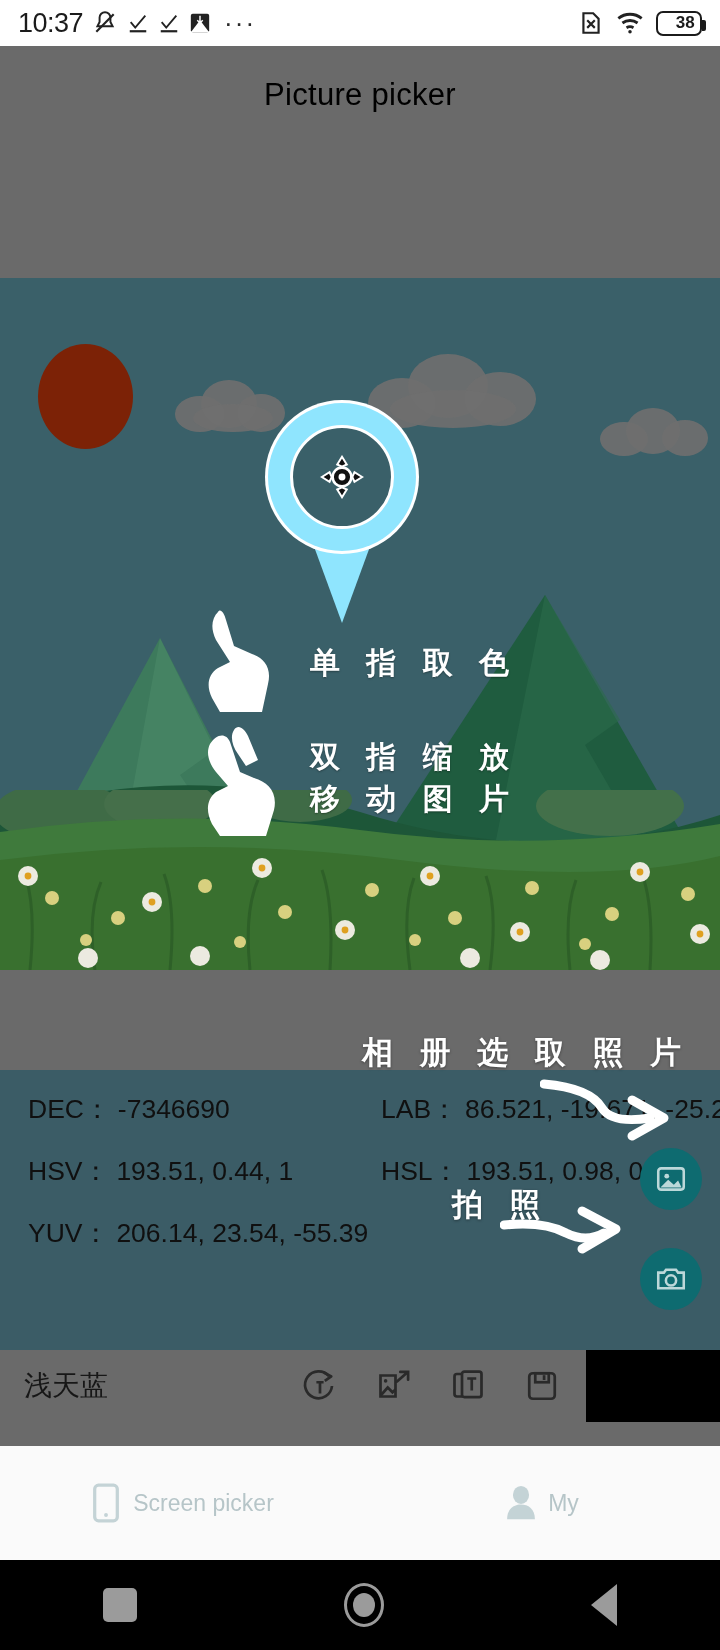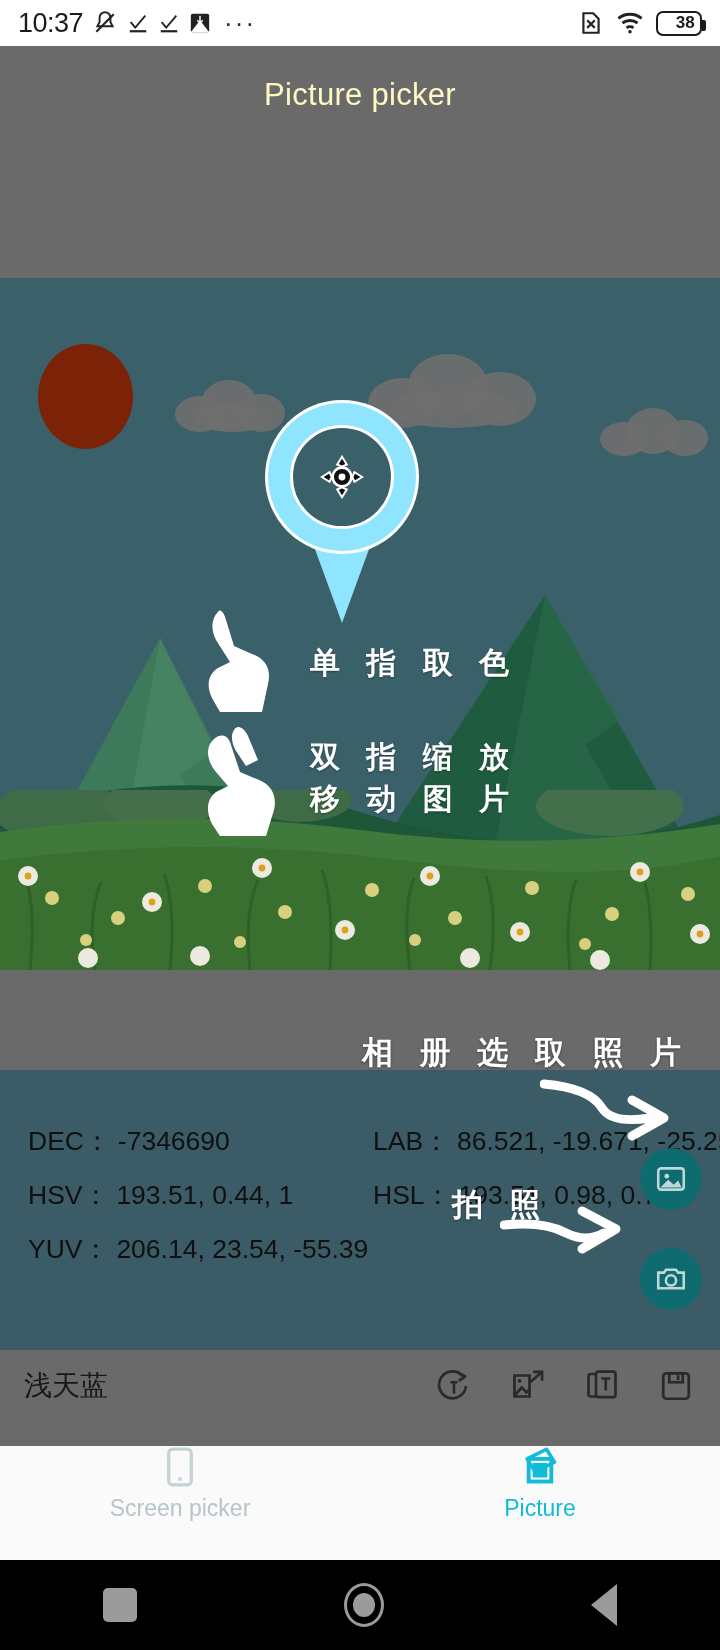--- a/index.html
+++ b/index.html
@@ -30,21 +30,21 @@
     background:#1b1b1b; border-radius:0 2px 2px 0;
   }
   .batt-fill{ position:absolute; left:2px; top:2px; bottom:2px; width:30%; background:#c9c9c9; border-radius:4px 0 0 4px;}
   .batt span{ position:relative; z-index:2;text-align:right; }
 
   
   .titlebar{
     position:absolute; left:0; top:46px; width:720px; height:98px;
     background:#6a6a6a; display:flex; align-items:center; justify-content:center;
   }
-  .titlebar .t{ font-size:31px; color:#fef9c3; letter-spacing:0.3px; }
+  .titlebar .t{ font-size:31px; color:#000000; letter-spacing:0.3px; }
 
   
   .gray-gap{
     position:absolute; left:0; top:144px; width:720px; height:134px;
     background:#6a6a6a;
   }
 
   
   .canvas{
     position:absolute; left:0; top:278px; width:720px; height:692px;
@@ -104,54 +104,54 @@
     position:absolute; color:#ffffff; font-weight:bold; font-size:31px;
     letter-spacing:9px; text-shadow:0 1px 3px rgba(0,0,0,.4);
   }
 
   
   .info{
     position:absolute; left:0; top:1070px; width:720px; height:280px;
     background:#3b5c66; color:#0e0e0e;
   }
   .info-grid{
-    position:absolute; inset:0; padding:44px 22px 0 28px;
+    position:absolute; inset:0; padding:12px 22px 0 28px;
     display:grid; grid-template-columns:345px 1fr;
-    grid-auto-rows:54px; align-items:center;
+    grid-auto-rows:54px; align-items:center;gap:8px;
   }
   .kv{ font-size:26.5px; white-space:nowrap; color:#101010; }
   .kv .k{ }
   .kv .v{ }
 
   .fab{
     position:absolute; width:62px; height:62px; border-radius:50%;
     background:#0e6b70; display:flex; align-items:center; justify-content:center;
   }
   .fab-img{ right:18px; top:78px; }
   .fab-cam{ right:18px; top:178px; }
 
   
   .namebar{
-    position:absolute; left:0; top:1350px; width:720px; height:72px;
+    position:absolute; left:0; top:1350px; width:586px; height:72px;
     background:#6a6a6a; display:flex; align-items:center; padding:0 24px;
   }
   .namebar .nm{ font-size:28px; color:#171717; }
   .acts{ margin-left:auto; display:flex; align-items:center; gap:34px; }
   .acts .ai{ width:40px; height:40px; display:flex; align-items:center; justify-content:center; }
 
   .gray-gap2{
     position:absolute; left:0; top:1422px; width:720px; height:24px; background:#6a6a6a;
   }
 
   
   .tabs{
     position:absolute; left:0; top:1446px; width:720px; height:114px;
     background:#fafafa; display:flex;
   }
-  .tab{ flex:1; display:flex; flex-direction:column; align-items:center; justify-content:flex-start; gap:7px; }
+  .tab{ flex:1; display:flex; flex-direction:row; align-items:center; justify-content:center; gap:7px; }
   .tab .tl{ font-size:23px; color:#b6c5c8; }
   .tab.active .tl{ color:#12bcd8; }
 
   
   .navbar{
     position:absolute; left:0; top:1560px; width:720px; height:90px;
     background:#000; display:flex; align-items:center; justify-content:space-around;
   }
   .nv-sq{ width:34px; height:34px; background:#9b9b9b; border-radius:5px; }
   .nv-ci{ width:40px; height:44px; border:3px solid #9b9b9b; border-radius:50%;
@@ -431,27 +431,26 @@
 <div class="gray-gap2"></div>
 
 <div class="tabs">
   <div class="tab">
     <svg width="40" height="42" viewBox="0 0 24 26">
       <rect x="5" y="2" width="14" height="22" rx="2.4" fill="none" stroke="#c4d3d6" stroke-width="2"></rect>
       <circle cx="12" cy="20.4" r="1.2" fill="#c4d3d6"></circle>
     </svg>
     <span class="tl">Screen picker</span>
   </div>
-  <div class="tab active">
-    <svg width="42" height="42" viewBox="0 0 26 26">
-      <path d="M5 8 L17 2 L22 10 L10 16 Z" fill="none" stroke="#12bcd8" stroke-width="2.2" stroke-linejoin="round"></path>
-      <rect x="6" y="8" width="14" height="14" fill="none" stroke="#12bcd8" stroke-width="2.4"></rect>
-      <rect x="8.5" y="10.5" width="9" height="9" fill="#12bcd8"></rect>
-    </svg>
-    <span class="tl">Picture</span>
+  <div class="tab">
+    <svg width="40" height="42" viewBox="0 0 24 26">
+      <ellipse cx="12" cy="8" rx="5" ry="5.6" fill="#c4d3d6"></ellipse>
+      <path d="M3.4 23 C3.4 16.6 7.6 14 12 14 C16.4 14 20.6 16.6 20.6 23 Z" fill="#c4d3d6"></path>
+    </svg>
+    <span class="tl">My</span>
   </div>
 </div>
 
 <div class="navbar">
   <div class="nv-sq"></div>
   <div class="nv-ci">
       <i></i>
     </div>
   <div class="nv-tr"></div>
 </div>

